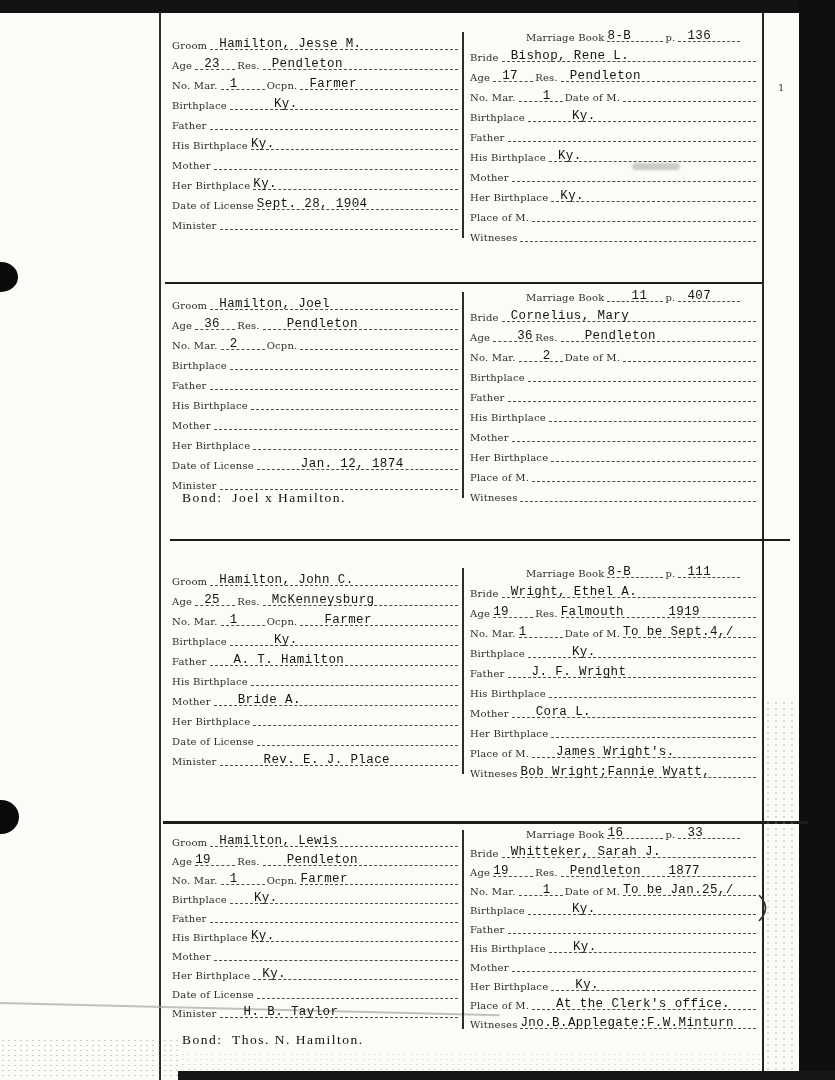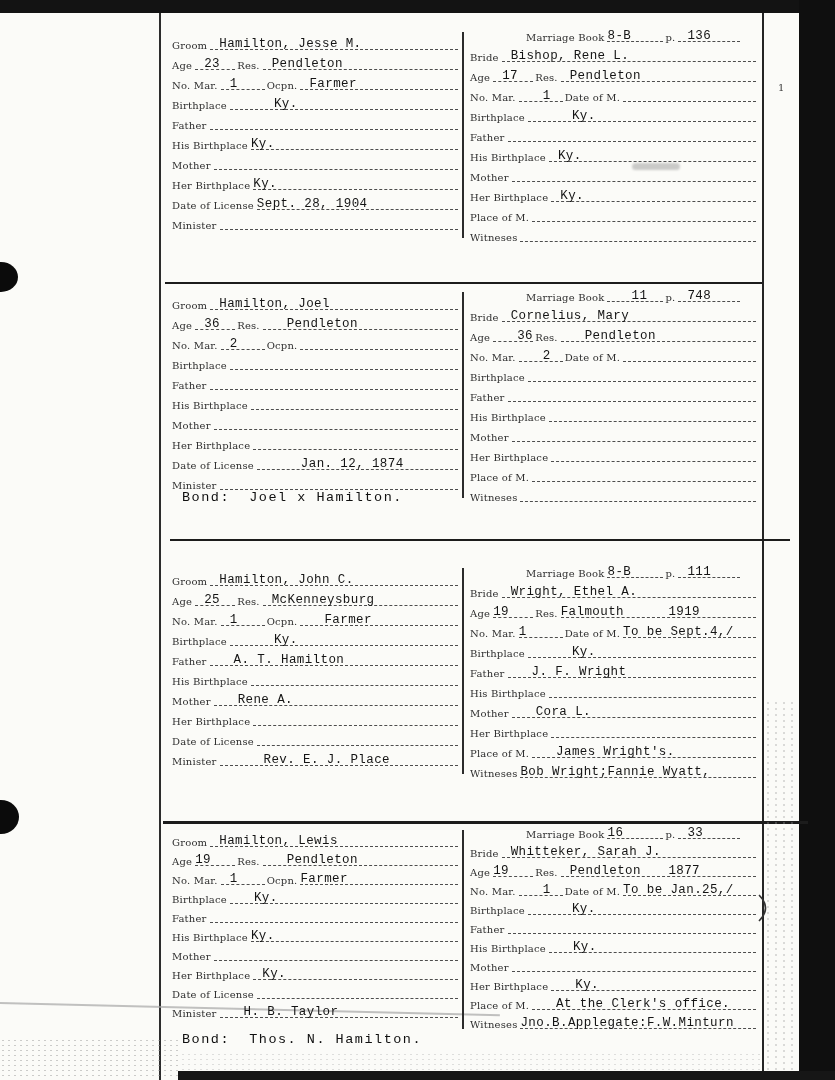--- a/index.html
+++ b/index.html
@@ -38,21 +38,21 @@
   .rec4 .vdiv{height:199px}
   .row{display:flex;align-items:flex-end;height:20px}
   .rec4 .row{height:19px}
   .lbl{font-family:"DejaVu Serif",serif;font-size:10px;color:#2e2e2e;white-space:nowrap;padding:0 1px 3px 0;letter-spacing:.2px}
   .fill{flex:1 1 auto;position:relative;border-bottom:1px dashed #4d4d4d;margin:0 2px 4px 2px;height:14px}
   .w-age{flex:0 0 40px}.w-sm{flex:0 0 44px}.w-book{flex:0 0 56px}.w-page{flex:0 0 62px}
   .bookrow{padding-left:56px}
   .val{position:absolute;bottom:-3px;font-family:"Liberation Mono","DejaVu Sans Mono",monospace;font-size:12.5px;line-height:1.1;color:#141414;letter-spacing:.4px;white-space:pre}
   .v0{left:0}.v1{left:9px}.v2{left:24px}.v3{left:44px}
   .year{left:auto;right:56px}
-  .bond{position:absolute;left:10px;font-family:Liberation Mono, monospace;font-size:13.5px;color:#101010;letter-spacing:1.5px;white-space:pre}
+  .bond{position:absolute;left:10px;font-family:Liberation Serif, serif;font-size:13.5px;color:#101010;letter-spacing:1.5px;white-space:pre}
   .rec2 .bond{top:196px}
   .rec4 .bond{top:200px}
 </style>
 </head>
 <body>
 
 <div class="page">
   <div class="edge-top"></div>
   <div class="edge-right"></div>
   <div class="edge-bottom"></div>
@@ -302,21 +302,21 @@
       <div class="bond">Bond:  Joel x Hamilton.</div>
     </div>
     <div class="bcol">
       <div class="row bookrow">
           <span class="lbl">Marriage Book</span>
           <span class="fill w-book">
             <span class="val v2">11</span>
           </span>
           <span class="lbl">p.</span>
           <span class="fill w-page">
-            <span class="val v1">748</span>
+            <span class="val v1">407</span>
           </span>
         </div>
       <div class="row">
           <span class="lbl">Bride</span>
           <span class="fill">
             <span class="val v1">Cornelius, Mary</span>
           </span>
         </div>
       <div class="row">
           <span class="lbl">Age</span>
@@ -427,21 +427,21 @@
         </div>
       <div class="row">
           <span class="lbl">His Birthplace</span>
           <span class="fill">
             <span class="val v1"></span>
           </span>
         </div>
       <div class="row">
           <span class="lbl">Mother</span>
           <span class="fill">
-            <span class="val v2">Rene A.</span>
+            <span class="val v2">Bride A.</span>
           </span>
         </div>
       <div class="row">
           <span class="lbl">Her Birthplace</span>
           <span class="fill">
             <span class="val v1"></span>
           </span>
         </div>
       <div class="row">
           <span class="lbl">Date of License</span>

